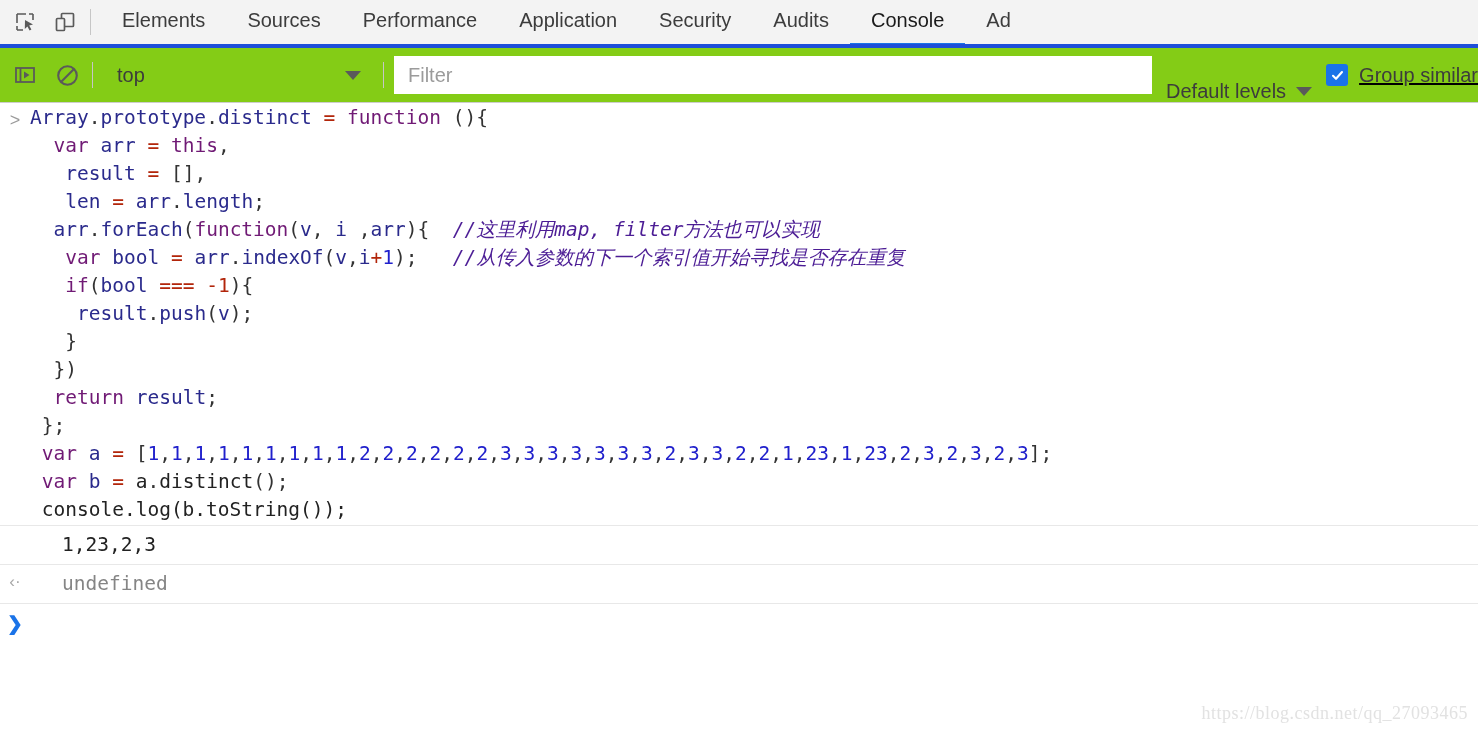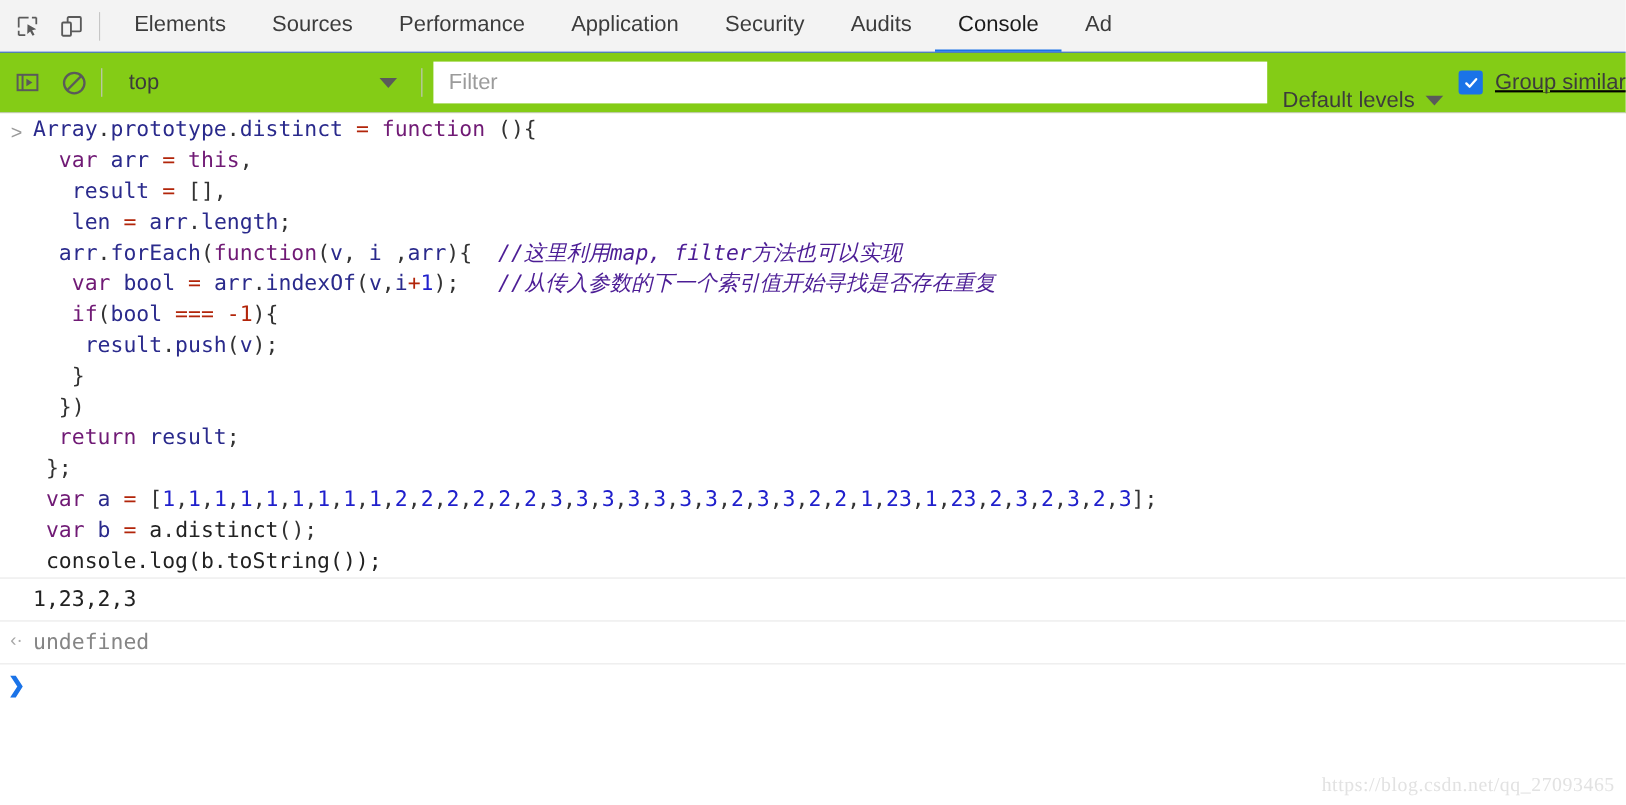--- a/index.html
+++ b/index.html
@@ -12,21 +12,21 @@
     height: 732px;
     overflow: hidden;
     font-family: "Liberation Sans", sans-serif;
     position: relative;
   }
 
   
   .tabbar {
     height: 48px;
     background: #f3f3f3;
-    border-bottom: 1px solid #1d4ed8;
+    border-bottom: 4px solid #1d4ed8;
     display: flex;
     align-items: center;
     box-sizing: border-box;
     overflow: hidden;
   }
   .tool-icons {
     display: flex;
     align-items: center;
     padding-left: 10px;
     gap: 10px;
@@ -173,21 +173,21 @@
 
   .code {
     font-family: "DejaVu Sans Mono", "Liberation Mono", monospace;
     font-size: 19.5px;
     line-height: 28px;
     white-space: pre;
     color: #222222;
     flex: 1 1 auto;
     padding-right: 8px;
   }
-  .msg-divider { border-top: 1px solid #e8e8e8; }
+  .msg-divider { border-top: 1px solid #e8e8e8; gap: 32px; }
 
   .out-line {
     font-family: "DejaVu Sans Mono", "Liberation Mono", monospace;
     font-size: 19.5px;
     line-height: 36px;
     color: #222;
     flex: 1 1 auto;
   }
   .out-line.undef { color: #858585; }
   .msg.output { padding: 1px 0; }

